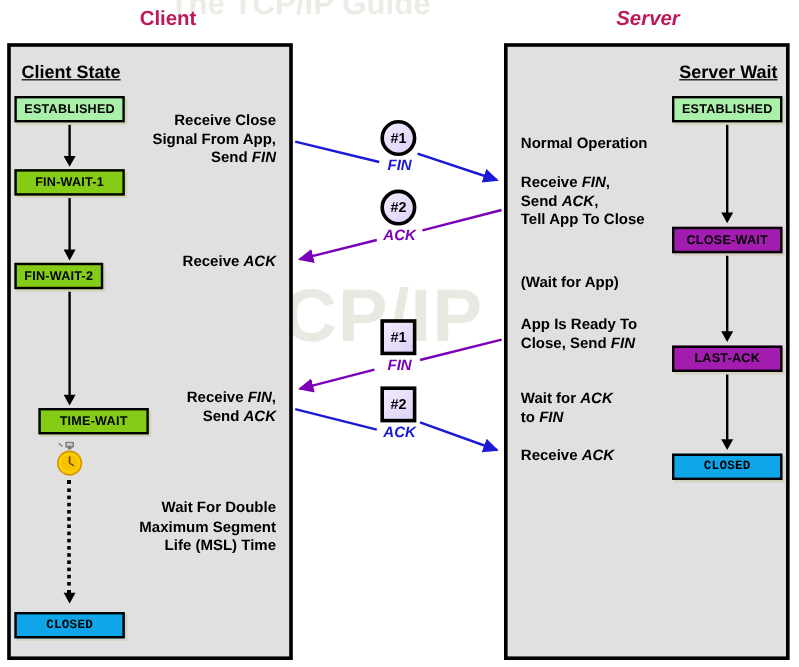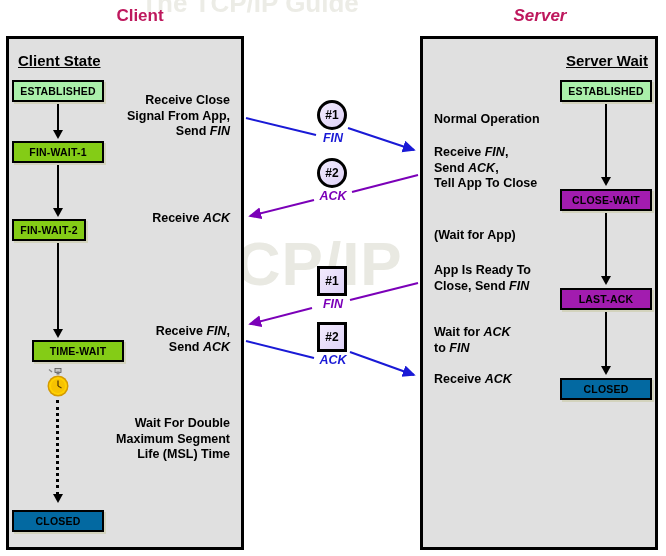--- a/index.html
+++ b/index.html
@@ -88,21 +88,21 @@
     align-items: center;
     justify-content: center;
     letter-spacing: 0.2px;
     white-space: nowrap;
     z-index: 6;
     box-shadow: 2px 2px 0 rgba(200,200,160,0.55);
   }
   .st-established { background: #aaf0aa; }
   .st-orange      { background: #84cc16; }
   .st-pink        { background: #a21caf; }
-  .st-white       { background: #0369a1; }
+  .st-white       { background: #0ea5e9; font-family: Liberation Mono, monospace; }
 
   
   .v-arrow {
     position: absolute;
     width: 0;
     border-left: 2px solid #000000;
     z-index: 5;
   }
   .v-arrow.dotted { border-left: 3px dotted #000000; }
   .v-arrow-head {

